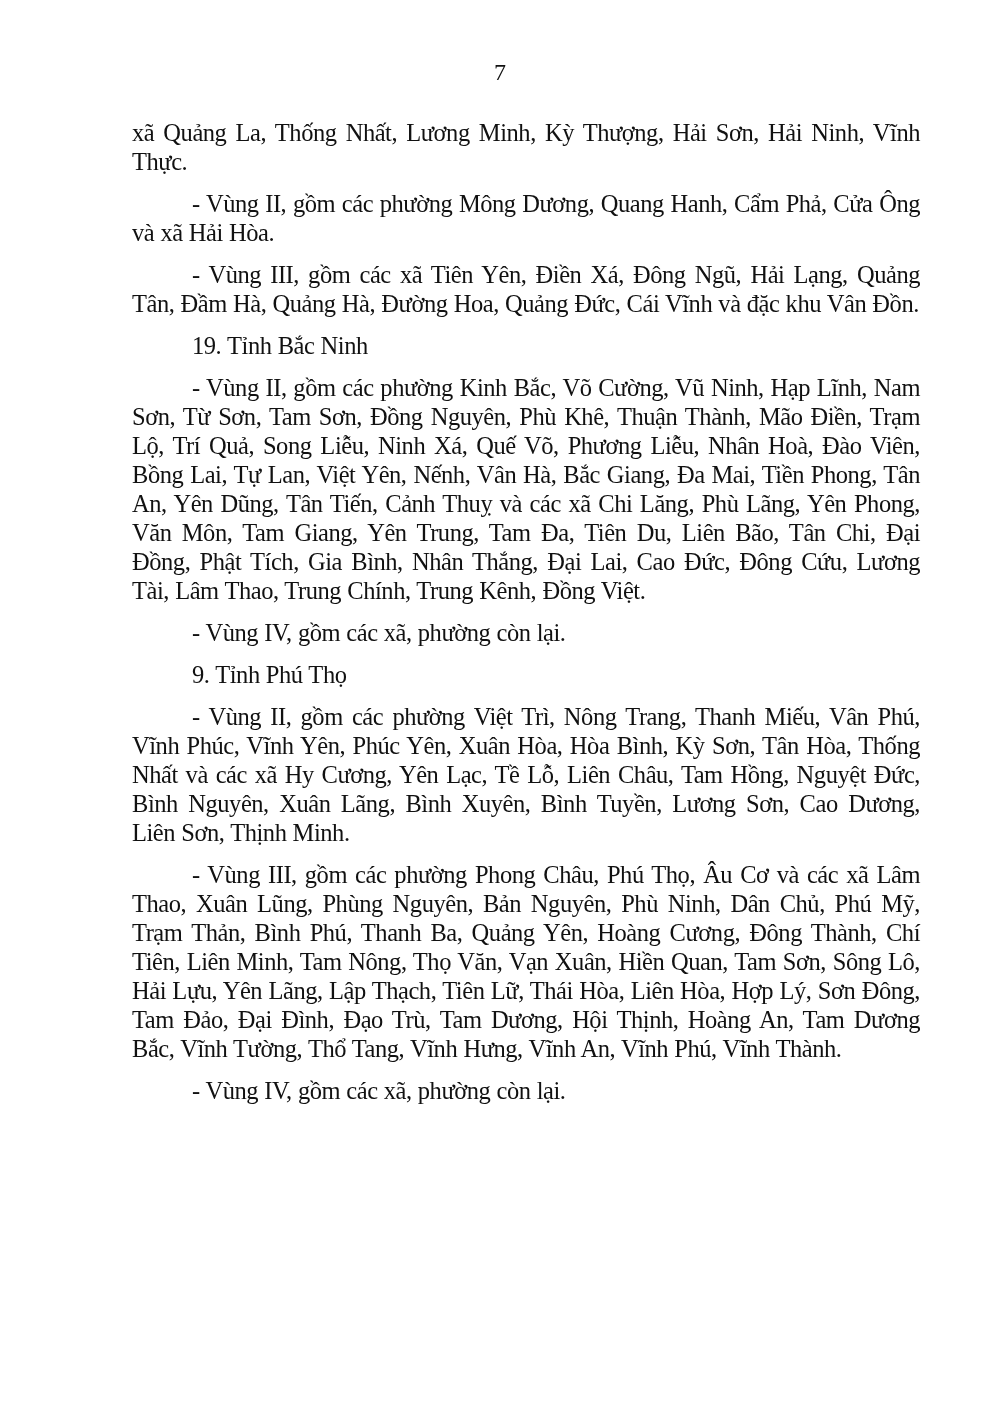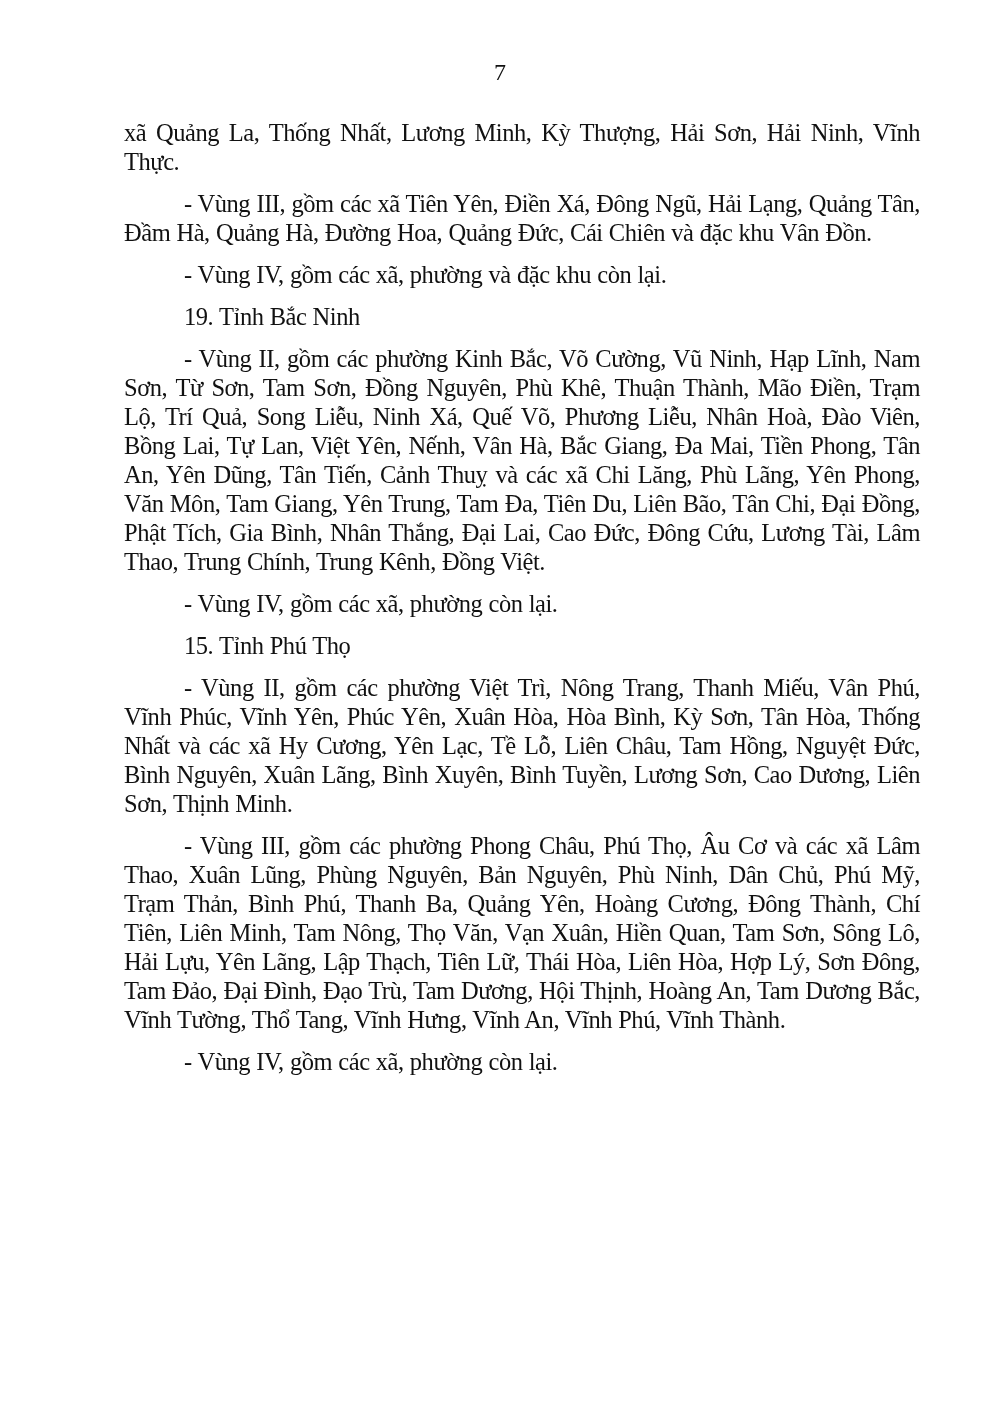--- a/index.html
+++ b/index.html
@@ -12,37 +12,37 @@
   .page-number {
     position: absolute; top: 58px; left: 0; width: 1000px;
     text-align: center; font-size: 24px; line-height: 28px;
   }
   .body-text {
     position: absolute; left: 124px; top: 118px; width: 796px;
   }
   .para {
     font-size: 24.5px; line-height: 29px;
     text-align: justify; text-align-last: left;
-    margin: 0 0 13px 0;
+    margin: 0 0 13px 8px;
     letter-spacing: -0.45px; word-spacing: 0.5px;
   }
   .para.indent { text-indent: 60px; }
   .para.single { white-space: nowrap; }
 </style>
 </head>
 <body>
 
 <div class="page">
   <div class="page-number">7</div>
 
   <div class="body-text">
     <p class="para">xã Quảng La, Thống Nhất, Lương Minh, Kỳ Thượng, Hải Sơn, Hải Ninh, Vĩnh Thực.</p>
-    <p class="para indent">- Vùng III, gồm các xã Tiên Yên, Điền Xá, Đông Ngũ, Hải Lạng, Quảng Tân, Đầm Hà, Quảng Hà, Đường Hoa, Quảng Đức, Cái Chiên và đặc khu Vân Đồn.</p>
-    <p class="para indent single">- Vùng IV, gồm các xã, phường  và đặc khu còn lại.</p>
+    <p class="para indent">- Vùng II, gồm các phường Mông Dương, Quang Hanh, Cẩm Phả, Cửa Ông và xã Hải Hòa.</p>
+    <p class="para indent">- Vùng III, gồm các xã Tiên Yên, Điền Xá, Đông Ngũ, Hải Lạng, Quảng Tân, Đầm Hà, Quảng Hà, Đường Hoa, Quảng Đức, Cái Vĩnh và đặc khu Vân Đồn.</p>
     <p class="para indent single">19. Tỉnh Bắc Ninh</p>
     <p class="para indent">- Vùng II, gồm các phường  Kinh Bắc, Võ Cường, Vũ Ninh, Hạp Lĩnh, Nam Sơn, Từ Sơn, Tam Sơn, Đồng Nguyên, Phù Khê, Thuận Thành, Mão Điền, Trạm Lộ, Trí Quả, Song Liễu, Ninh Xá, Quế Võ, Phương Liễu, Nhân Hoà, Đào Viên, Bồng Lai, Tự Lan, Việt Yên, Nếnh, Vân Hà, Bắc Giang, Đa Mai, Tiền Phong, Tân An, Yên Dũng, Tân Tiến, Cảnh Thuỵ và các xã Chi Lăng, Phù Lãng, Yên Phong, Văn Môn, Tam Giang, Yên Trung, Tam Đa, Tiên Du, Liên Bão, Tân Chi, Đại Đồng, Phật Tích, Gia Bình, Nhân Thắng, Đại Lai, Cao Đức, Đông Cứu, Lương Tài, Lâm Thao, Trung Chính, Trung Kênh, Đồng Việt.</p>
     <p class="para indent single">- Vùng IV, gồm các xã, phường còn lại.</p>
-    <p class="para indent single">15. Tỉnh Phú Thọ</p>
+    <p class="para indent single">9. Tỉnh Phú Thọ</p>
     <p class="para indent">- Vùng II, gồm các phường Việt Trì, Nông Trang, Thanh Miếu, Vân Phú, Vĩnh Phúc, Vĩnh Yên, Phúc Yên, Xuân Hòa, Hòa Bình, Kỳ Sơn, Tân Hòa, Thống Nhất và các xã Hy Cương, Yên Lạc, Tề Lỗ, Liên Châu, Tam Hồng, Nguyệt Đức, Bình Nguyên, Xuân Lãng, Bình Xuyên, Bình Tuyền, Lương Sơn, Cao Dương, Liên Sơn, Thịnh Minh.</p>
     <p class="para indent">- Vùng III, gồm các phường Phong Châu, Phú Thọ, Âu Cơ và các xã Lâm Thao, Xuân Lũng, Phùng Nguyên, Bản Nguyên, Phù Ninh, Dân Chủ, Phú Mỹ, Trạm Thản, Bình Phú, Thanh Ba, Quảng Yên, Hoàng Cương, Đông Thành, Chí Tiên, Liên Minh, Tam Nông, Thọ Văn, Vạn Xuân, Hiền Quan, Tam Sơn, Sông Lô, Hải Lựu, Yên Lãng, Lập Thạch, Tiên Lữ, Thái Hòa, Liên Hòa, Hợp Lý, Sơn Đông, Tam Đảo, Đại Đình, Đạo Trù, Tam Dương, Hội Thịnh, Hoàng An, Tam Dương Bắc, Vĩnh Tường, Thổ Tang, Vĩnh Hưng, Vĩnh An, Vĩnh Phú, Vĩnh Thành.</p>
     <p class="para indent single">- Vùng IV, gồm các xã, phường còn lại.</p>
   </div>
 </div>
 
 </body></html>

